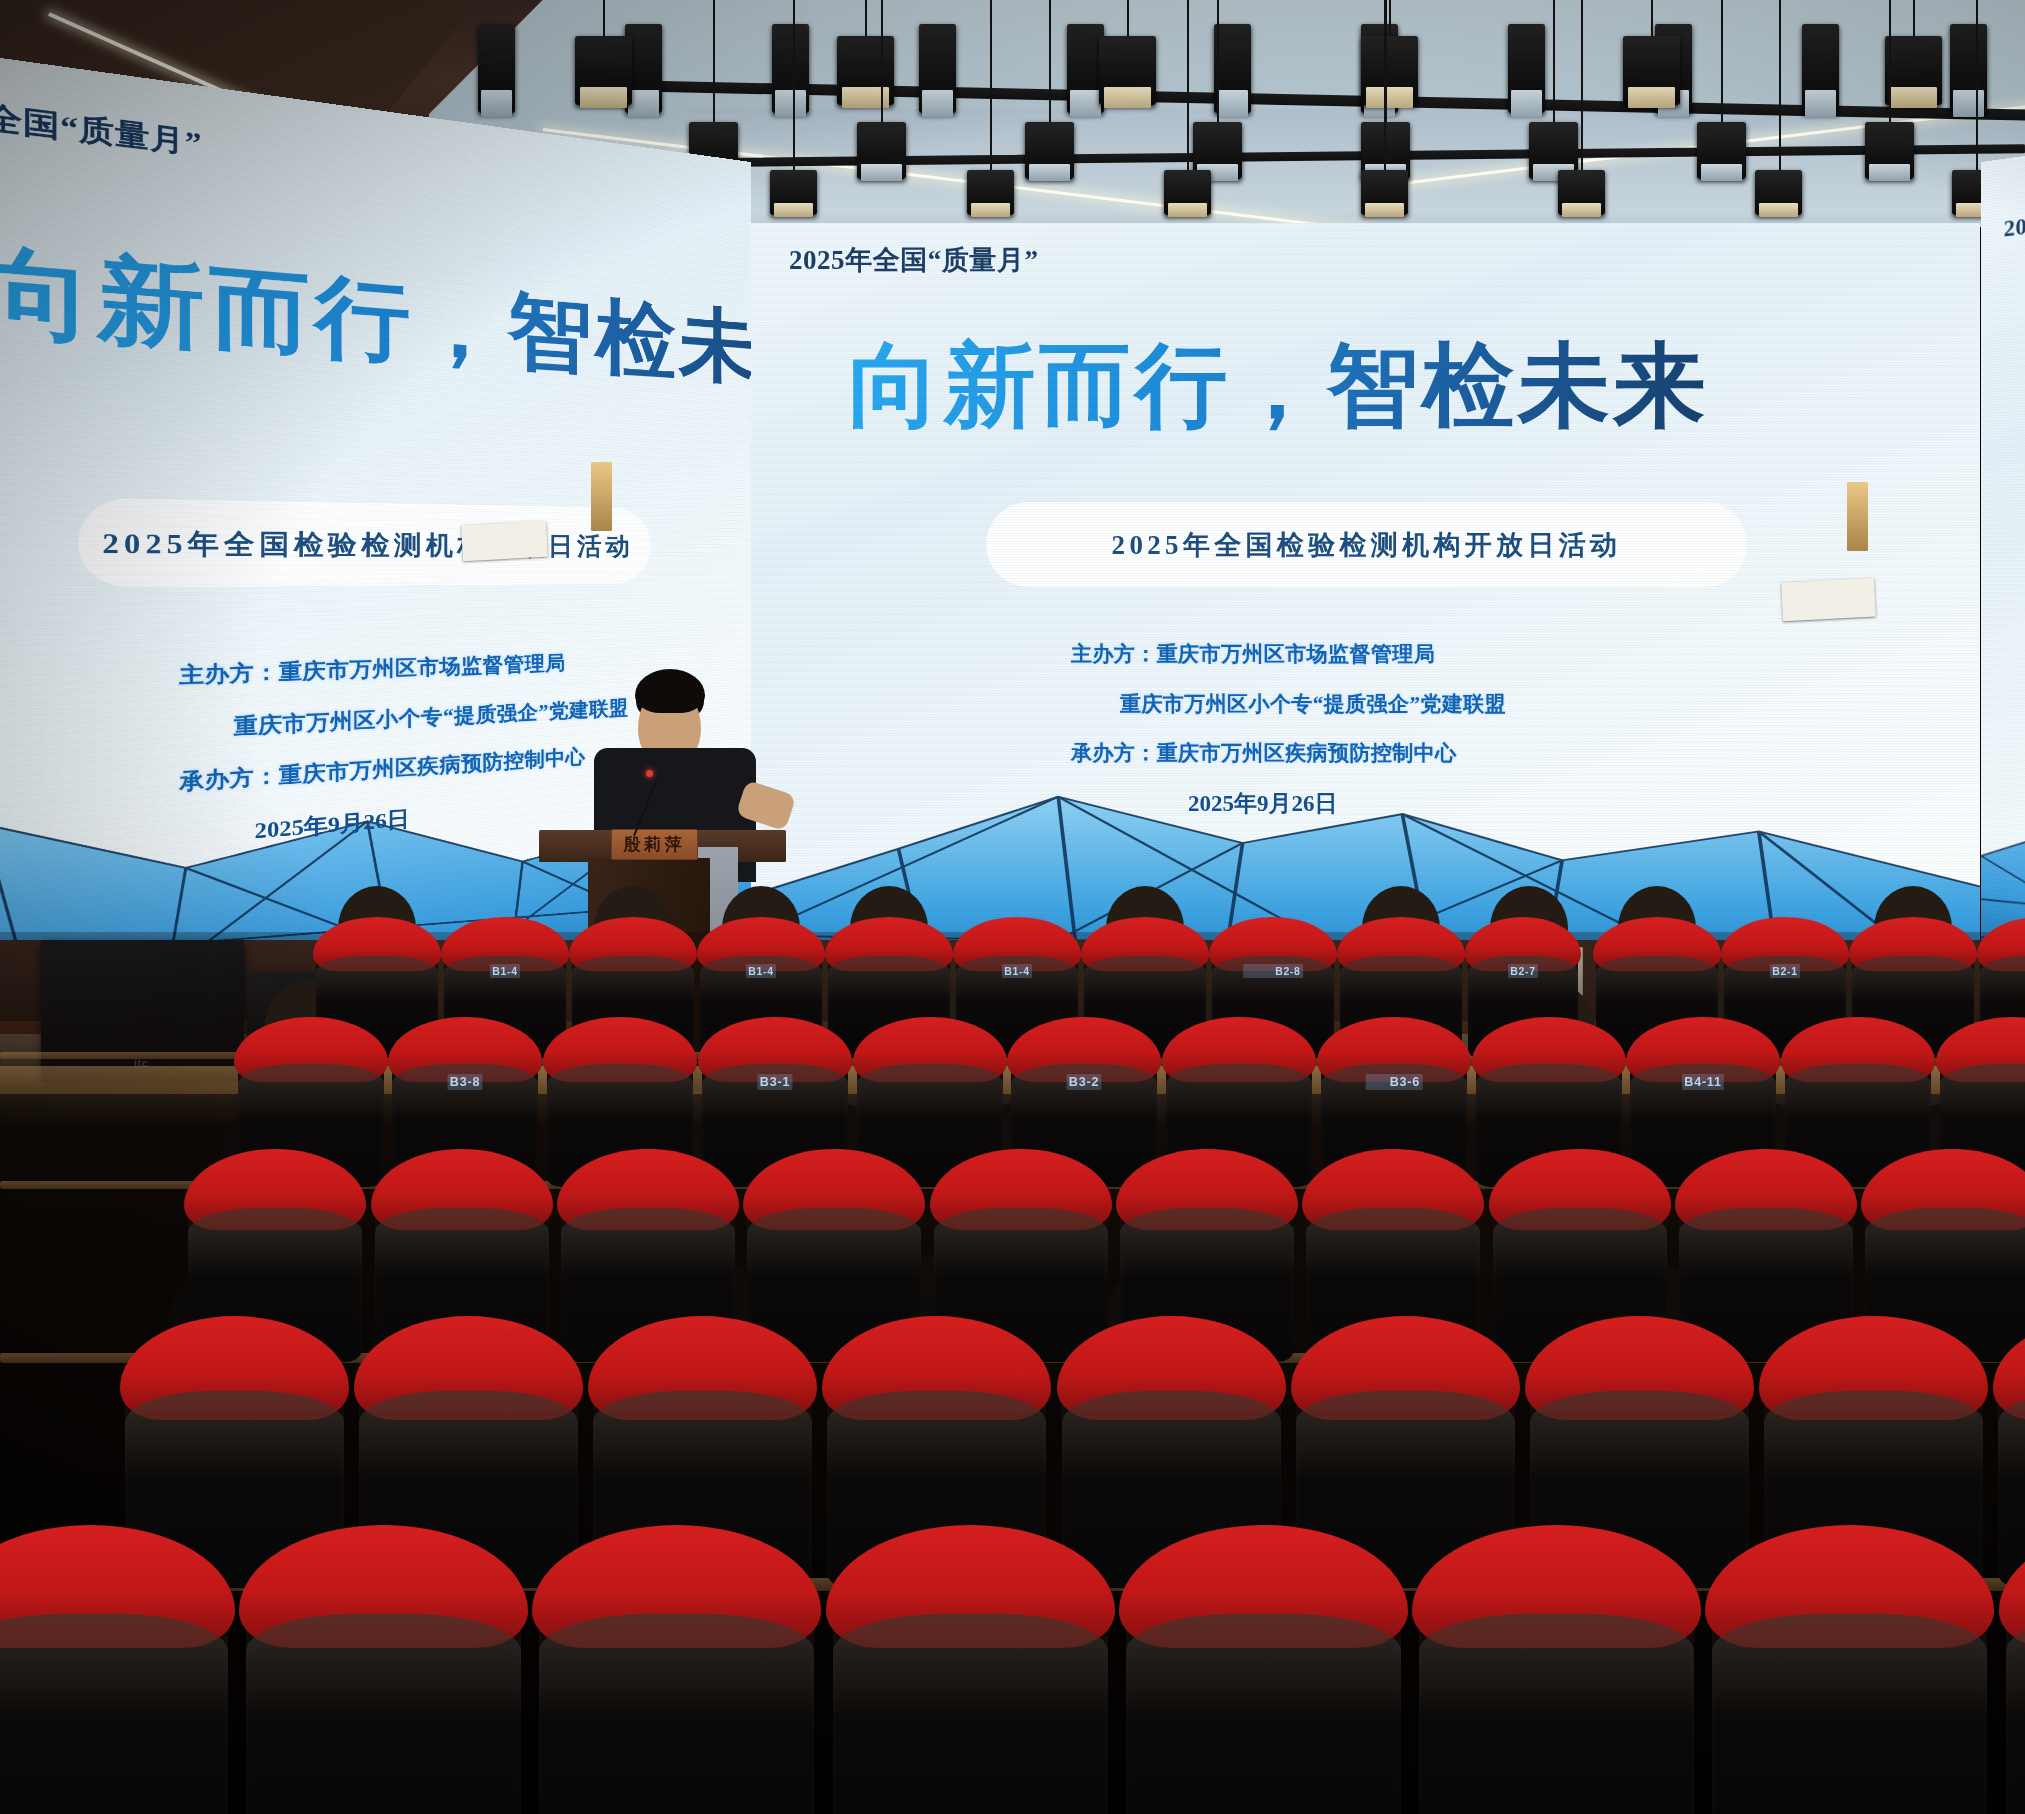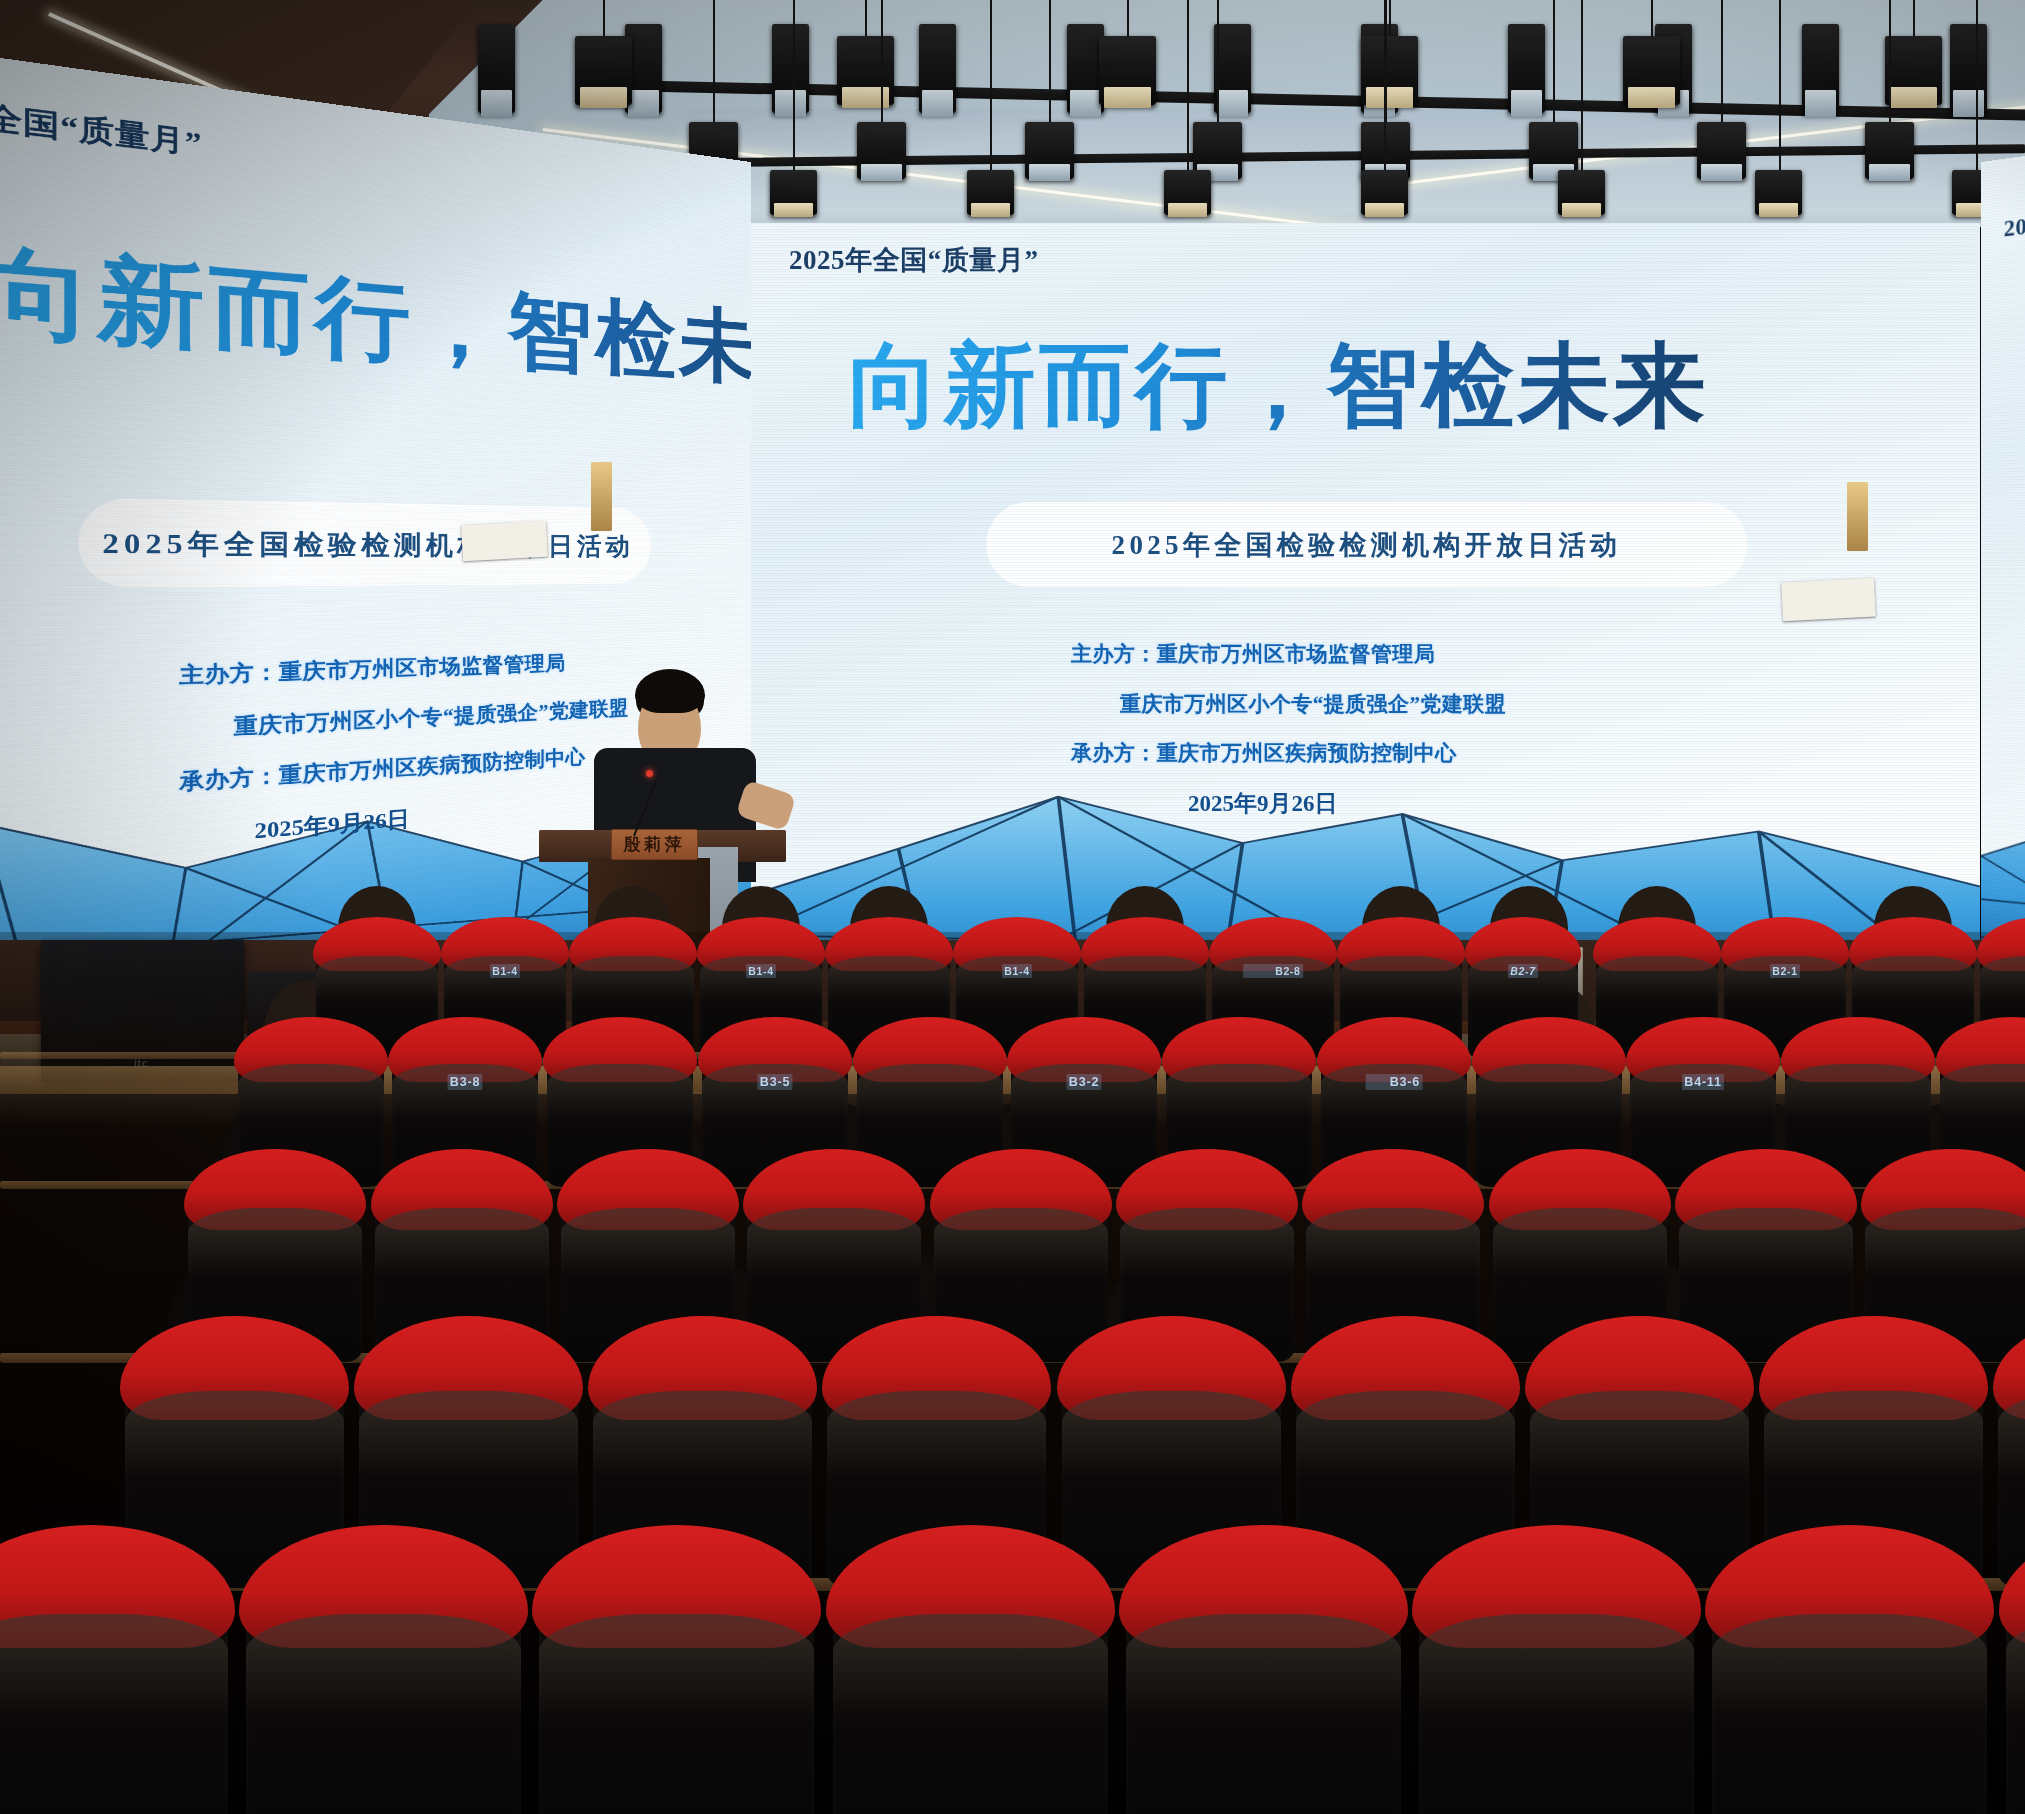--- a/index.html
+++ b/index.html
@@ -489,21 +489,21 @@
           <span class="cap"></span>
           <span class="shade"></span>
           <span class="tag" style="top:40px;font-size:10.5px;padding-left:32px;">B2-8</span>
         </div>
         <div class="person lit" style="left: 1362px; top: -46px; width: 78px; height: 70px;"></div>
         <div class="seat" style="left: 1340px; top: -8px; width: 122px; height: 134px; z-index: 10;">
           <span class="cap"></span>
           <span class="shade"></span>
         </div>
         <div class="person lit" style="left: 1490px; top: -46px; width: 78px; height: 70px;"></div>
-        <div class="seat" style="left: 1468px; top: -8px; width: 110px; height: 134px; z-index: 10; font-style: italic;">
+        <div class="seat" style="left: 1468px; top: -8px; width: 110px; height: 134px; z-index: 10;">
           <span class="cap"></span>
           <span class="shade"></span>
           <span class="tag" style="top:40px;font-size:10.5px;">B2-7</span>
         </div>
         <div class="person lit" style="left: 1618px; top: -46px; width: 78px; height: 70px;"></div>
         <div class="seat" style="left: 1596px; top: -8px; width: 122px; height: 134px; z-index: 10;">
           <span class="cap"></span>
           <span class="shade"></span>
         </div>
         <div class="seat" style="left: 1724px; top: -8px; width: 122px; height: 134px; z-index: 10;">
@@ -533,21 +533,21 @@
         </div>
         <div class="person lit" style="left: 573px; top: 48px; width: 93px; height: 84px;"></div>
         <div class="seat" style="left: 547px; top: 93px; width: 146px; height: 162px; z-index: 11;">
           <span class="cap"></span>
           <span class="shade"></span>
         </div>
         <div class="person lit" style="left: 728px; top: 48px; width: 93px; height: 84px;"></div>
         <div class="seat" style="left: 702px; top: 93px; width: 146px; height: 162px; z-index: 11;">
           <span class="cap"></span>
           <span class="shade"></span>
-          <span class="tag" style="top:49px;font-size:12.6px;">B3-5</span>
+          <span class="tag" style="top:49px;font-size:12.6px;">B3-1</span>
         </div>
         <div class="person lit" style="left: 883px; top: 48px; width: 93px; height: 84px;"></div>
         <div class="seat" style="left: 857px; top: 93px; width: 146px; height: 162px; z-index: 11;">
           <span class="cap"></span>
           <span class="shade"></span>
         </div>
         <div class="seat" style="left: 1011px; top: 93px; width: 146px; height: 162px; z-index: 11;">
           <span class="cap"></span>
           <span class="shade"></span>
           <span class="tag" style="top:49px;font-size:12.6px;">B3-2</span>

